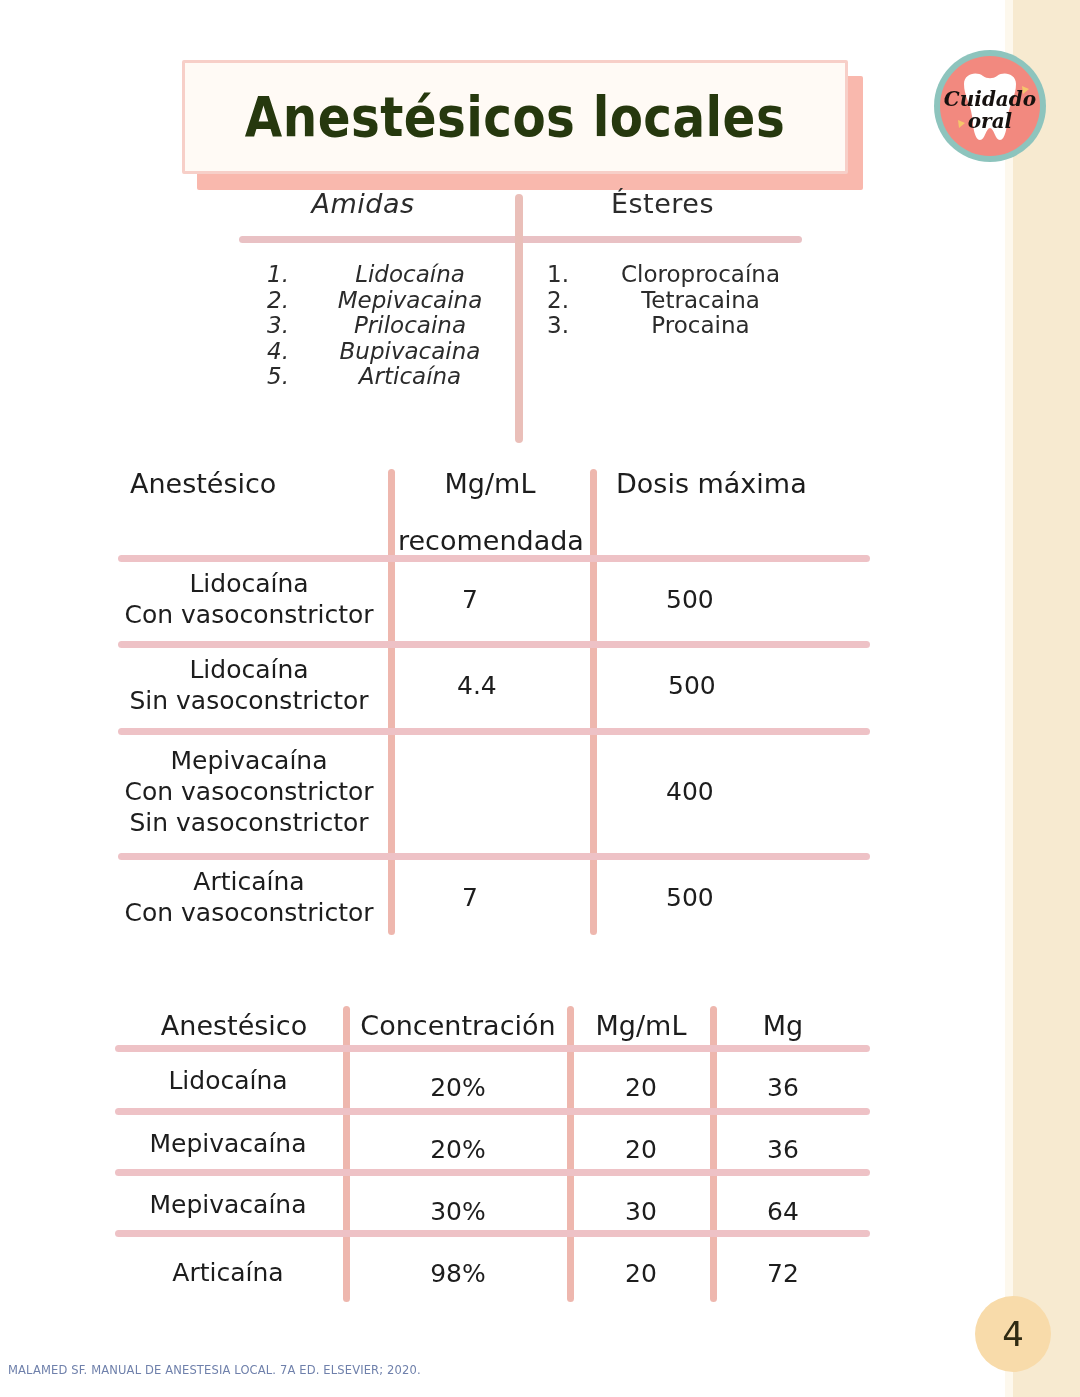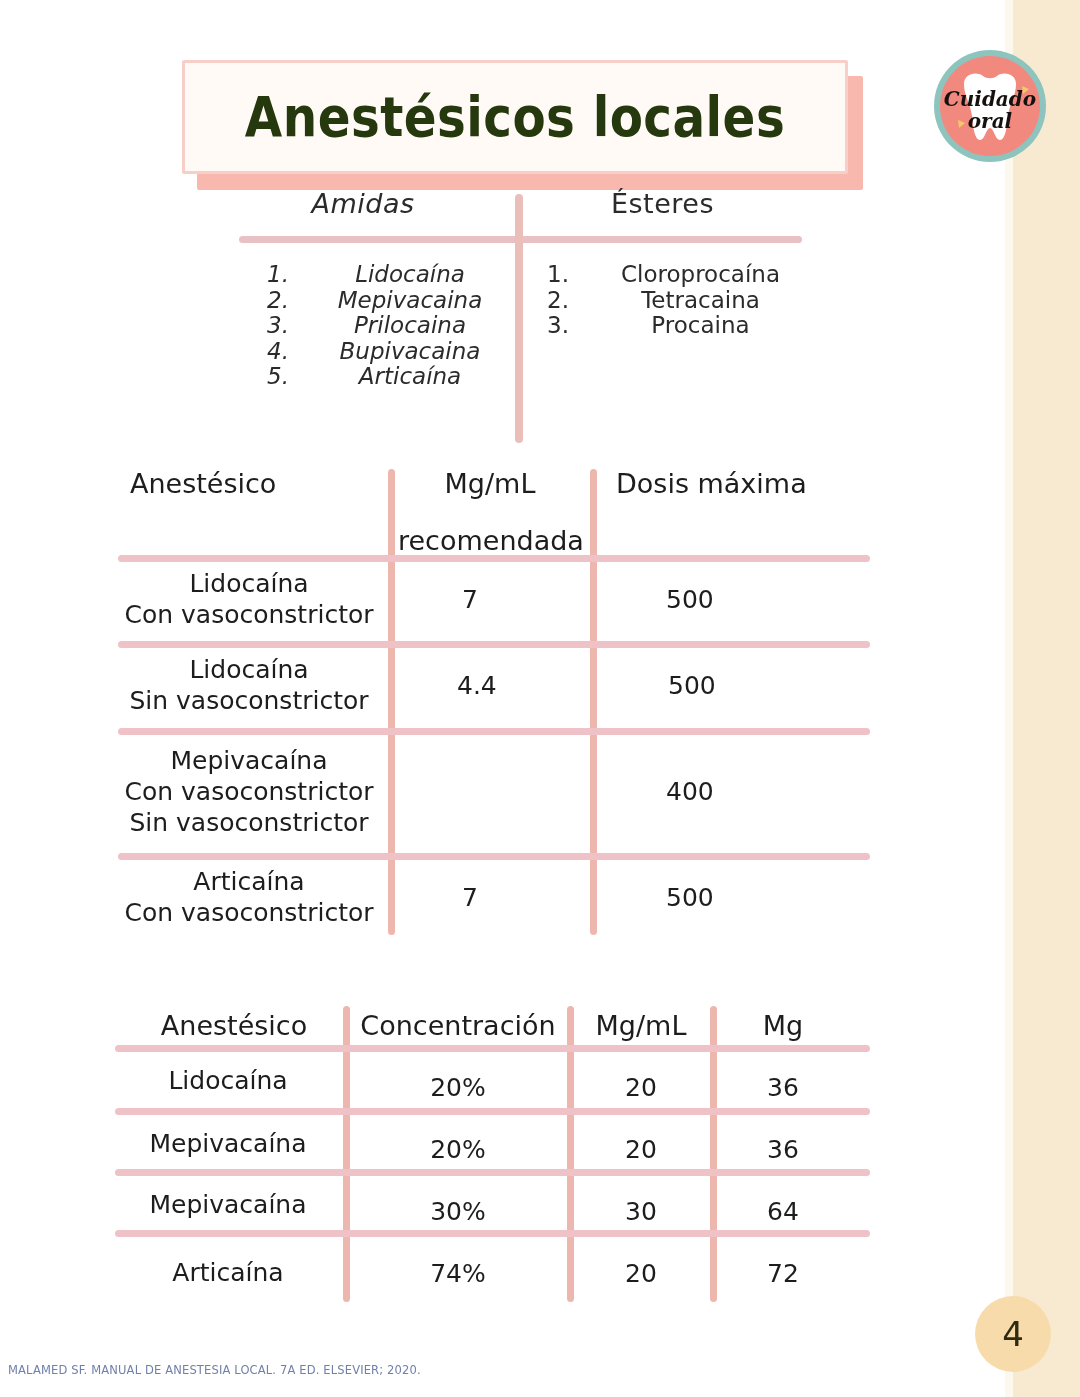--- a/index.html
+++ b/index.html
@@ -411,21 +411,21 @@
     <div>30</div>
   </div>
   <div class="cell t2-cell" style="left:718px; top:170px; width:130px; height:56px;">
     <div>64</div>
   </div>
 
   <div class="cell t2-name" style="left:118px; top:244px; width:220px; height:56px;">
     <div>Articaína</div>
   </div>
   <div class="cell t2-cell" style="left:352px; top:232px; width:212px; height:56px;">
-    <div>74%</div>
+    <div>98%</div>
   </div>
   <div class="cell t2-cell" style="left:576px; top:232px; width:130px; height:56px;">
     <div>20</div>
   </div>
   <div class="cell t2-cell" style="left:718px; top:232px; width:130px; height:56px;">
     <div>72</div>
   </div>
 </div>
 
 <div id="page-badge">

